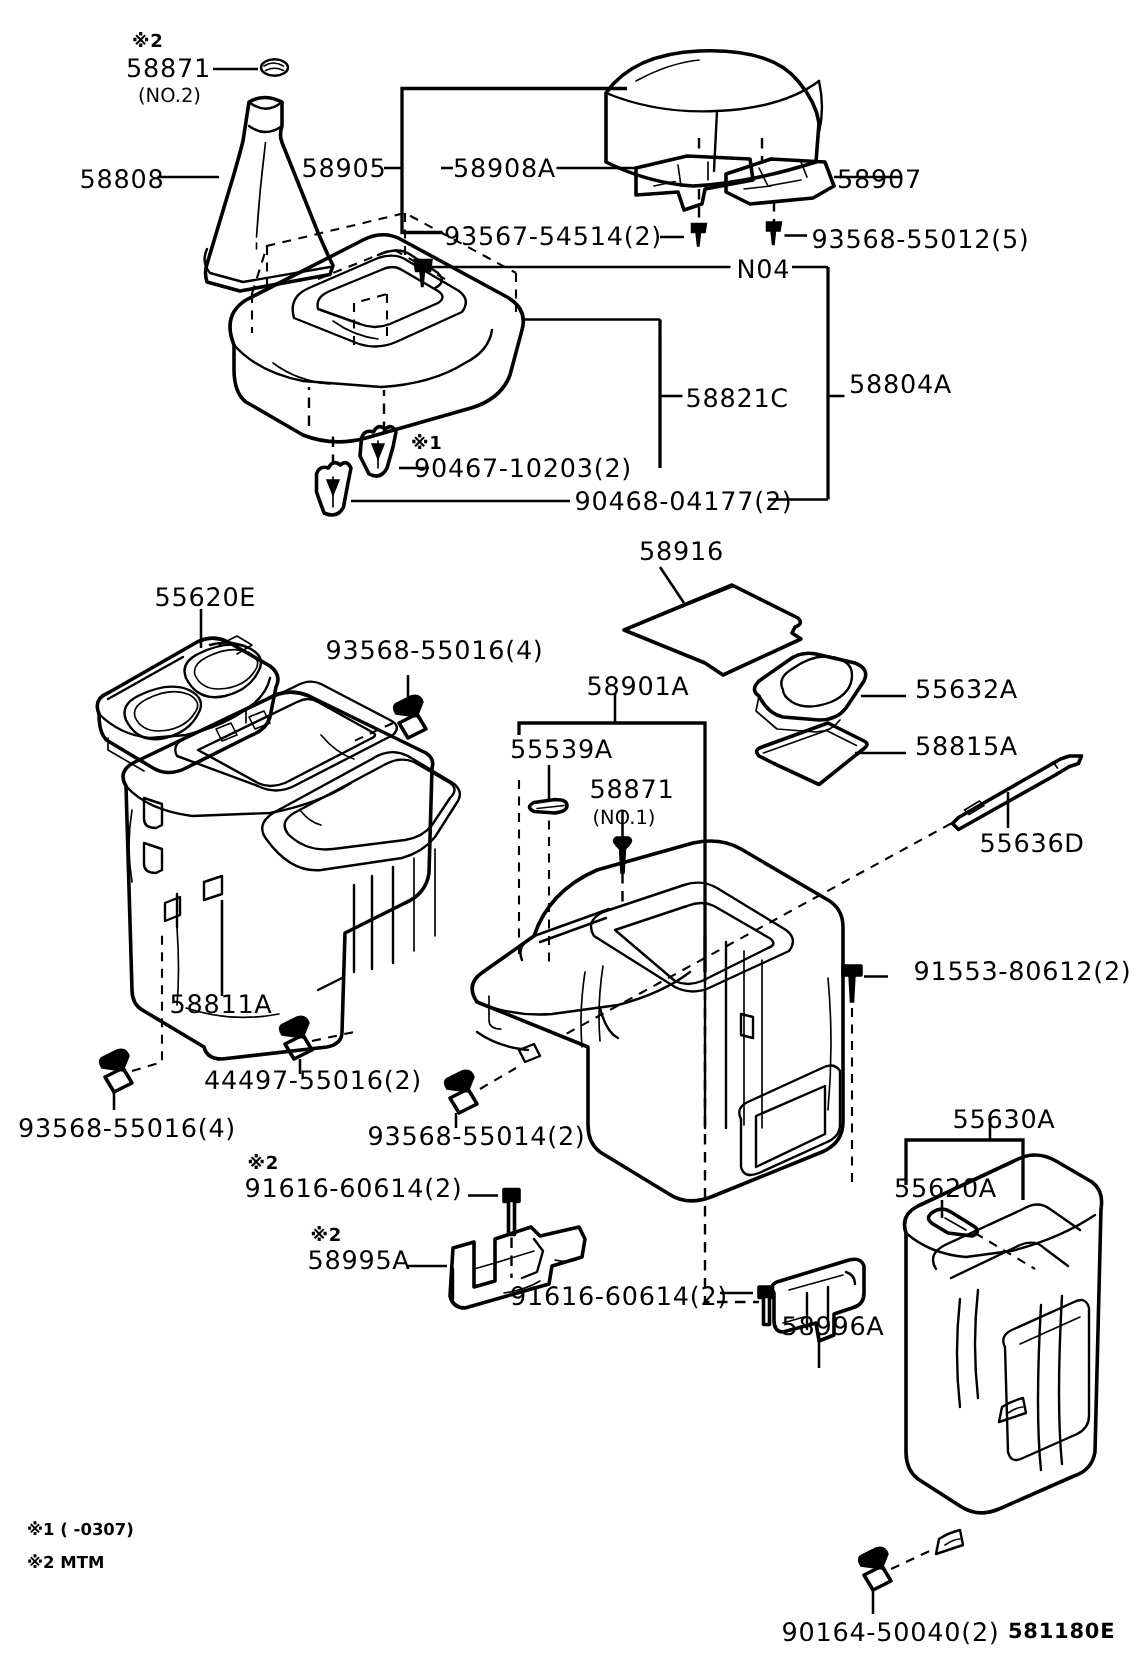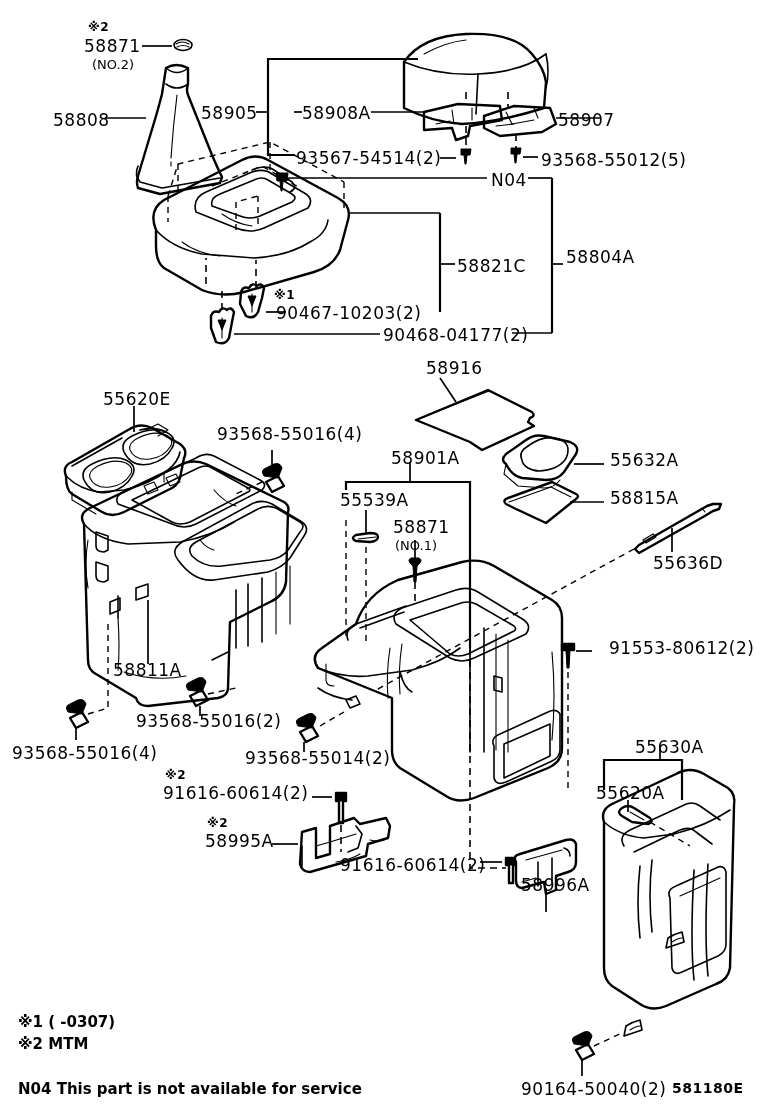--- a/index.html
+++ b/index.html
@@ -9,21 +9,21 @@
   }
   .lbl{
     position:absolute;white-space:nowrap;color:#000;
     font-family:"DejaVu Sans","Liberation Sans",sans-serif;
     font-weight:normal;font-size:17px;letter-spacing:0.5px;
   }
   .lbl.sm{font-size:13px;letter-spacing:0px;}
   .lbl.mark{font-size:12px;font-weight:bold;}
   .foot{
     position:absolute;white-space:nowrap;color:#000;font-weight:bold;
-    font-family:"DejaVu Sans","Liberation Sans",sans-serif;font-size:15px;
+    font-family:"DejaVu Sans","Liberation Sans",sans-serif;font-size:11px;
   }
   .foot.jp{font-size:14px;}
   .dgn{
     position:absolute;font-weight:bold;font-size:14px;color:#000;
     font-family:"DejaVu Sans","Liberation Sans",sans-serif;letter-spacing:0.5px;
   }
   svg.art{position:absolute;left:0;top:0;width:760px;height:1112px;}
   .s{fill:none;stroke:#000;stroke-width:1.6;stroke-linejoin:round;stroke-linecap:round;}
   .s2{fill:none;stroke:#000;stroke-width:2.4;stroke-linejoin:round;stroke-linecap:round;}
   .thin{fill:none;stroke:#000;stroke-width:1.1;stroke-linejoin:round;stroke-linecap:round;}
@@ -434,35 +434,34 @@
   <div class="lbl" style="left:217px;top:424px;">93568-55016(4)</div>
   <div class="lbl" style="left:391px;top:448px;">58901A</div>
   <div class="lbl" style="left:610px;top:450px;">55632A</div>
   <div class="lbl" style="left:340px;top:490px;">55539A</div>
   <div class="lbl" style="left:610px;top:488px;">58815A</div>
   <div class="lbl" style="left:393px;top:517px;">58871</div>
   <div class="lbl sm" style="left:395px;top:538px;">(NO.1)</div>
   <div class="lbl" style="left:653px;top:553px;">55636D</div>
   <div class="lbl" style="left:597px;top:638px;margin-left:12px;">91553-80612(2)</div>
   <div class="lbl" style="left:113px;top:660px;">58811A</div>
-  <div class="lbl" style="left:136px;top:711px;">93568-55016(2)</div>
+  <div class="lbl" style="left:136px;top:711px;">44497-55016(2)</div>
   <div class="lbl" style="left:12px;top:743px;">93568-55016(4)</div>
   <div class="lbl" style="left:245px;top:748px;">93568-55014(2)</div>
   <div class="lbl" style="left:635px;top:737px;">55630A</div>
   <div class="lbl" style="left:596px;top:783px;">55620A</div>
 
   <div class="lbl mark" style="left:165px;top:768px;">※2</div>
   <div class="lbl" style="left:163px;top:783px;">91616-60614(2)</div>
 
   <div class="lbl mark" style="left:207px;top:816px;">※2</div>
   <div class="lbl" style="left:205px;top:831px;">58995A</div>
 
   <div class="lbl" style="left:340px;top:855px;">91616-60614(2)</div>
   <div class="lbl" style="left:521px;top:875px;">58996A</div>
   <div class="lbl" style="left:521px;top:1079px;">90164-50040(2)</div>
 
   <div class="foot" style="left:18px;top:1013px;">※1 (      -0307)</div>
   <div class="foot" style="left:18px;top:1035px;">※2 MTM</div>
-  <div class="foot" style="left:18px;top:1080px;">N04 This part is not available for service</div>
 
   <div class="dgn" style="left:672px;top:1080px;">581180E</div>
 
 </div>
 
 </body></html>

